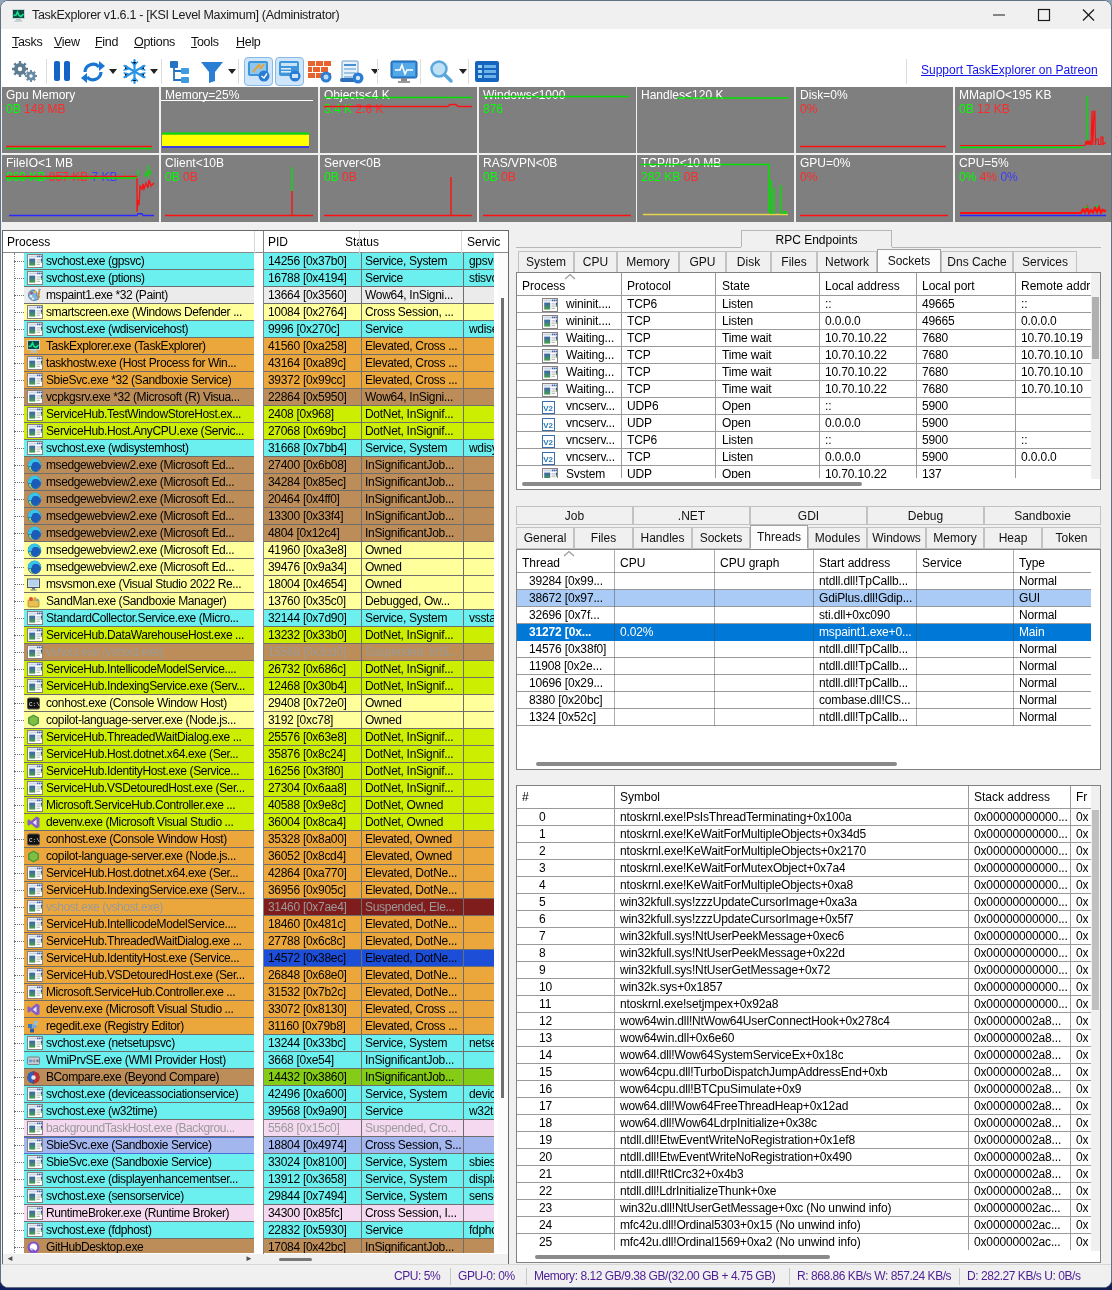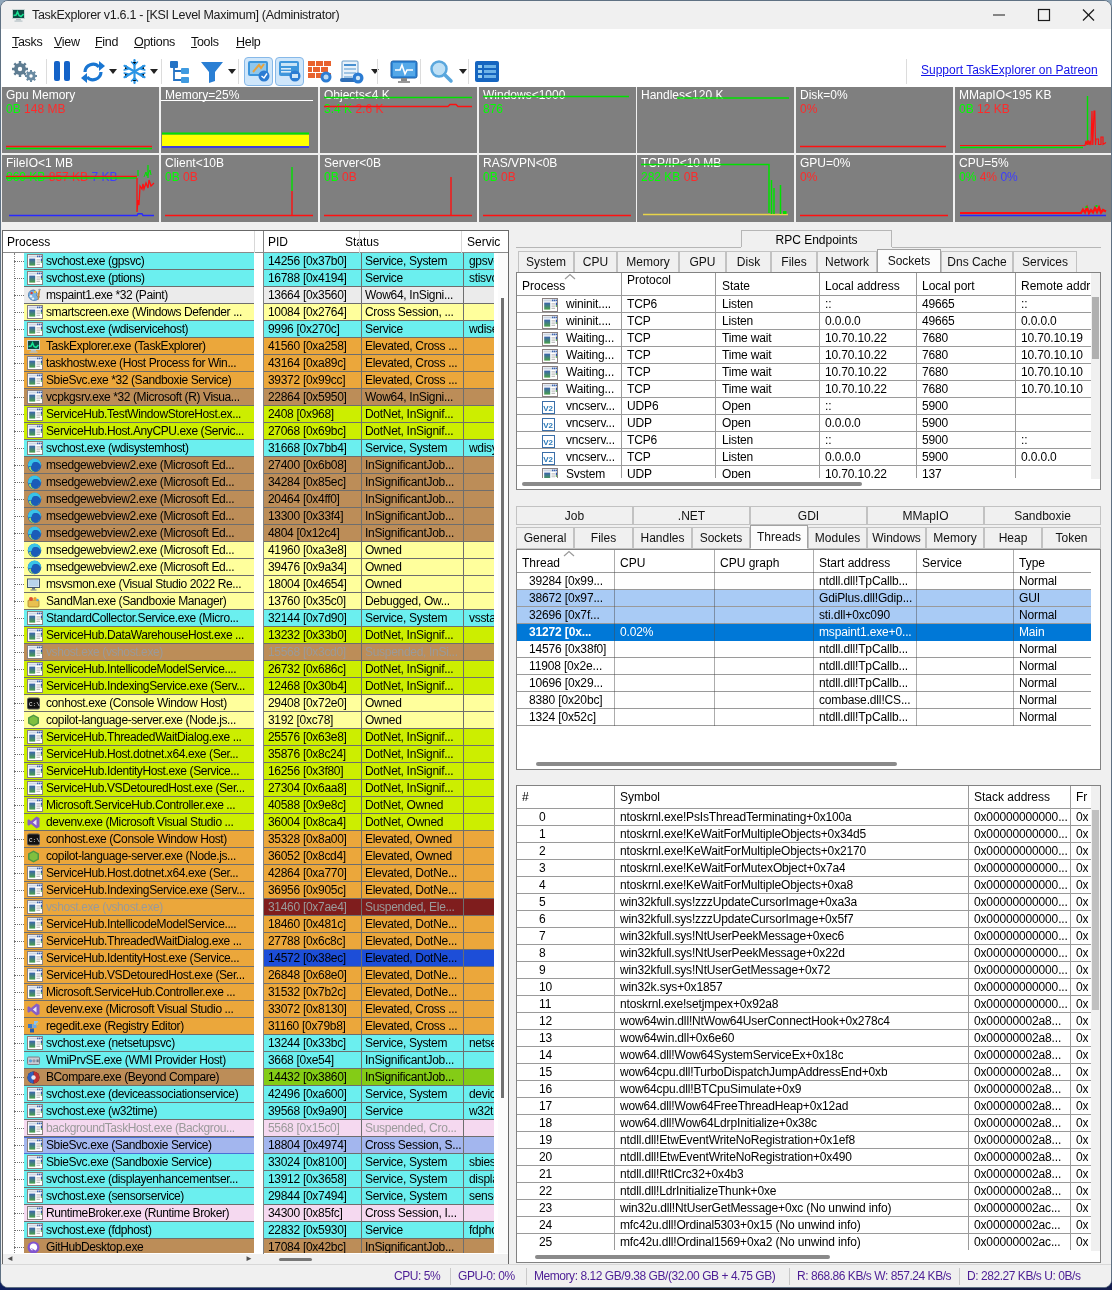--- a/index.html
+++ b/index.html
@@ -1798,21 +1798,21 @@
 <div class="tab" style="left:616px;top:250px;width:62px;height:22px;padding-top:3px;">Memory</div>
 <div class="tab" style="left:678px;top:250px;width:47px;height:22px;padding-top:3px;">GPU</div>
 <div class="tab" style="left:725px;top:250px;width:45px;height:22px;padding-top:3px;">Disk</div>
 <div class="tab" style="left:770px;top:250px;width:46px;height:22px;padding-top:3px;">Files</div>
 <div class="tab" style="left:816px;top:250px;width:60px;height:22px;padding-top:3px;">Network</div>
 <div class="tab tabsel" style="left:876px;top:248px;width:64px;height:24px;padding-top:4px;">Sockets</div>
 <div class="tab" style="left:940px;top:250px;width:72px;height:22px;padding-top:3px;">Dns Cache</div>
 <div class="tab" style="left:1012px;top:250px;width:64px;height:22px;padding-top:3px;">Services</div>
 <div class="pane" style="left:515px;top:271px;width:585px;height:218px;">
 <div class="thead" style="left:5px;top:6px;">Process</div>
-<div class="thead" style="left:110px;top:0;">Protocol</div>
+<div class="thead" style="left:110px;top:6px;">Protocol</div>
 <div class="thead" style="left:205px;top:6px;">State</div>
 <div class="thead" style="left:308px;top:6px;">Local address</div>
 <div class="thead" style="left:405px;top:6px;">Local port</div>
 <div class="thead" style="left:504px;top:6px;">Remote addr</div>
 <svg class="abs" style="left:47px;top:0px;" width="12" height="7">
         <path d="M1 6 L6 1.5 L11 6" fill="none" stroke="#999" stroke-width="1.2"></path>
       </svg>
 <div class="abs" style="left:0;top:22px;width:583px;height:1px;background:#9a9a9a;"></div>
 <div class="gridv" style="left:104px;top:0px;height:206px;"></div>
 <div class="gridv" style="left:198px;top:0px;height:206px;"></div>
@@ -2070,21 +2070,21 @@
 <div class="abs" style="left:0;top:205px;width:574px;height:11px;background:#fff;">
         <div class="abs" style="left:5px;top:4px;width:340px;height:4px;background:#8a8a8a;border-radius:2px;"></div>
       </div>
 <div class="abs" style="left:574px;top:0px;width:9px;height:206px;background:#f0f0f0;">
         <div class="abs" style="left:1px;top:24px;width:7px;height:62px;background:#b0b0b0;"></div>
       </div>
 </div>
 <div class="tab" style="left:515px;top:505px;width:117px;height:19px;padding-top:2px;">Job</div>
 <div class="tab" style="left:632px;top:505px;width:117px;height:19px;padding-top:2px;">.NET</div>
 <div class="tab" style="left:749px;top:505px;width:117px;height:19px;padding-top:2px;">GDI</div>
-<div class="tab" style="left:866px;top:505px;width:117px;height:19px;padding-top:2px;">MMapIO</div>
+<div class="tab" style="left:866px;top:505px;width:117px;height:19px;padding-top:2px;">Debug</div>
 <div class="tab" style="left:983px;top:505px;width:117px;height:19px;padding-top:2px;">Sandboxie</div>
 <div class="tab" style="left:515px;top:526px;width:58px;height:22px;padding-top:3px;">General</div>
 <div class="tab" style="left:573px;top:526px;width:59px;height:22px;padding-top:3px;">Files</div>
 <div class="tab" style="left:632px;top:526px;width:59px;height:22px;padding-top:3px;">Handles</div>
 <div class="tab" style="left:691px;top:526px;width:58px;height:22px;padding-top:3px;">Sockets</div>
 <div class="tab tabsel" style="left:749px;top:524px;width:58px;height:24px;padding-top:4px;">Threads</div>
 <div class="tab" style="left:807px;top:526px;width:59px;height:22px;padding-top:3px;">Modules</div>
 <div class="tab" style="left:866px;top:526px;width:59px;height:22px;padding-top:3px;">Windows</div>
 <div class="tab" style="left:925px;top:526px;width:58px;height:22px;padding-top:3px;">Memory</div>
 <div class="tab" style="left:983px;top:526px;width:58px;height:22px;padding-top:3px;">Heap</div>
@@ -2100,21 +2100,21 @@
         <path d="M1 6 L6 1.5 L11 6" fill="none" stroke="#999" stroke-width="1.2"></path>
       </svg>
 <div class="abs" style="left:0;top:22px;width:583px;height:1px;background:#9a9a9a;"></div>
 <div class="abs" style="left:0;top:23px;width:574px;height:17px;">
         <span class="tcell" style="left:12px;top:1px;">39284 [0x99...</span>
         <span class="tcell" style="left:103px;top:1px;"></span>
         <span class="tcell" style="left:302px;top:1px;">ntdll.dll!TpCallb...</span>
         <span class="tcell" style="left:502px;top:1px;">Normal</span>
         <div class="gridh" style="left:0;top:16px;width:574px;"></div>
       </div>
-<div class="abs" style="left:0;top:40px;width:574px;height:33px;background:#a9cbf5;">
+<div class="abs" style="left:0;top:40px;width:574px;height:17px;background:#a9cbf5;">
         <span class="tcell" style="left:12px;top:1px;">38672 [0x97...</span>
         <span class="tcell" style="left:103px;top:1px;"></span>
         <span class="tcell" style="left:302px;top:1px;">GdiPlus.dll!Gdip...</span>
         <span class="tcell" style="left:502px;top:1px;">GUI</span>
         <div class="gridh" style="left:0;top:16px;width:574px;"></div>
       </div>
 <div class="abs" style="left:0;top:57px;width:574px;height:17px;">
         <span class="tcell" style="left:12px;top:1px;">32696 [0x7f...</span>
         <span class="tcell" style="left:103px;top:1px;"></span>
         <span class="tcell" style="left:302px;top:1px;">sti.dll+0xc090</span>

